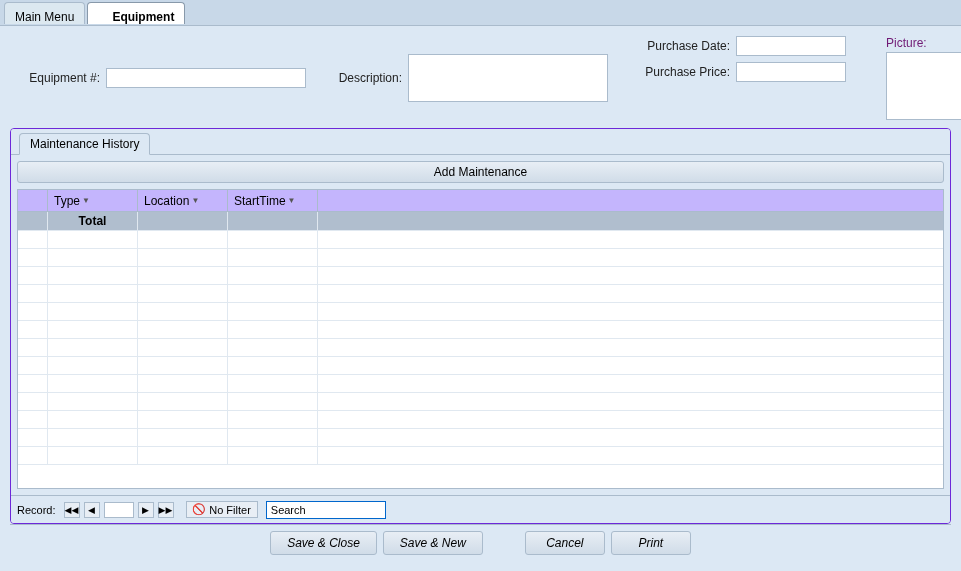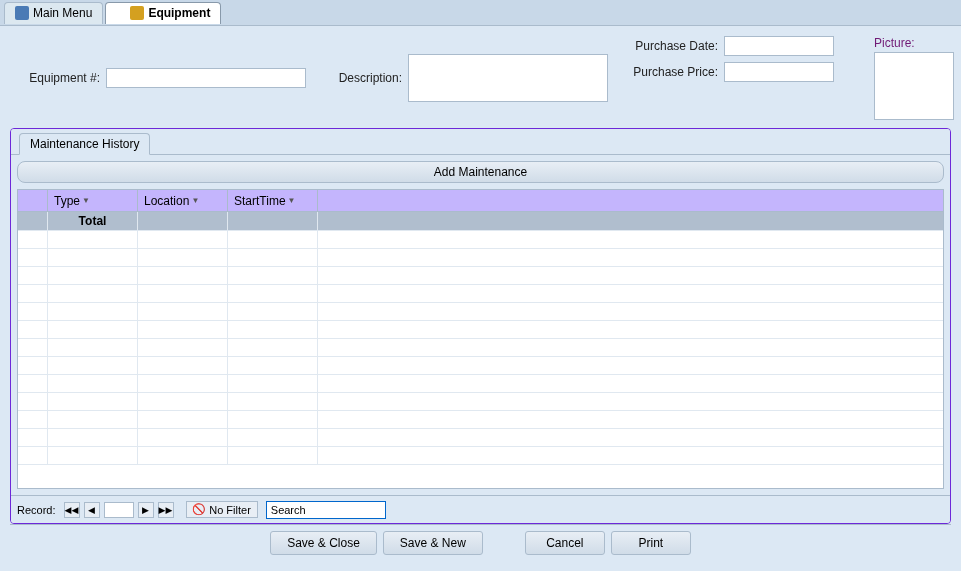--- a/index.html
+++ b/index.html
@@ -27,20 +27,21 @@
       align-items: center;
       gap: 4px;
       padding: 3px 10px;
       border: 1px solid #aabbcc;
       border-bottom: none;
       border-radius: 4px 4px 0 0;
       background: #dce8f0;
       cursor: pointer;
       font-size: 12px;
       height: 22px;
+      flex-direction: column;
     }
     .tab.active {
       background: #ffffff;
       font-weight: bold;
       border-color: #8899aa;
       padding-left: 24px;
     }
     .tab-icon-main {
       width: 14px; height: 14px;
       background: #4a7ab5;
@@ -72,21 +73,21 @@
     .form-left {
       flex: 1;
       display: flex;
       flex-direction: row;
       gap: 6px;
     }
     .form-right {
       display: flex;
       flex-direction: column;
       gap: 6px;
-      margin-left: 20px;
+      margin-left: 32px;
     }
     .form-far-right {
       display: flex;
       flex-direction: column;
       align-items: flex-start;
       margin-left: 40px;
     }
     .field-row {
       display: flex;
       align-items: center;
@@ -162,21 +163,21 @@
       flex: 1;
       display: flex;
       flex-direction: column;
       padding: 6px;
       overflow: hidden;
     }
     .add-maintenance-btn {
       display: inline-block;
       padding: 3px 10px;
       border: 1px solid #aabbcc;
-      border-radius: 8px;
+      border-radius: 3px;
       background: linear-gradient(to bottom, #e8eef5, #d0dce8);
       font-size: 12px;
       cursor: pointer;
       margin-bottom: 6px;
       font-weight: normal;
     }
 
     
     .grid-container {
       flex: 1;
@@ -303,20 +304,21 @@
       gap: 6px;
     }
     .btn {
       padding: 4px 16px;
       border: 1px solid #aabbcc;
       border-radius: 3px;
       background: linear-gradient(to bottom, #e8eef5, #d0dce8);
       font-size: 12px;
       cursor: pointer;
       min-width: 80px;
+      font-style: italic;
     }
     .btn-gap {
       margin-left: 36px;
     }
   </style>
 </head>
 <body>
 
 <div class="title-bar">
   <div class="tab">

